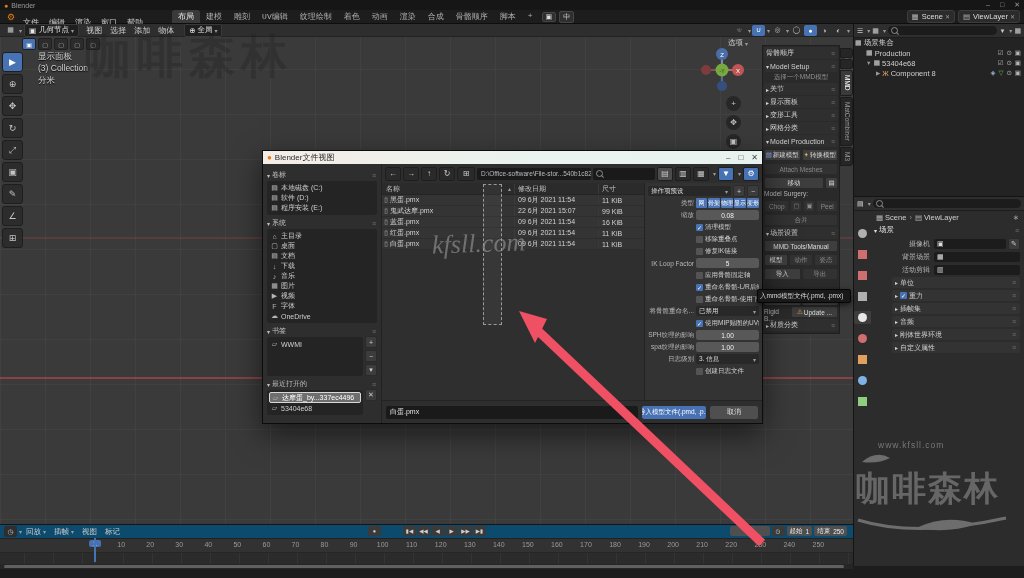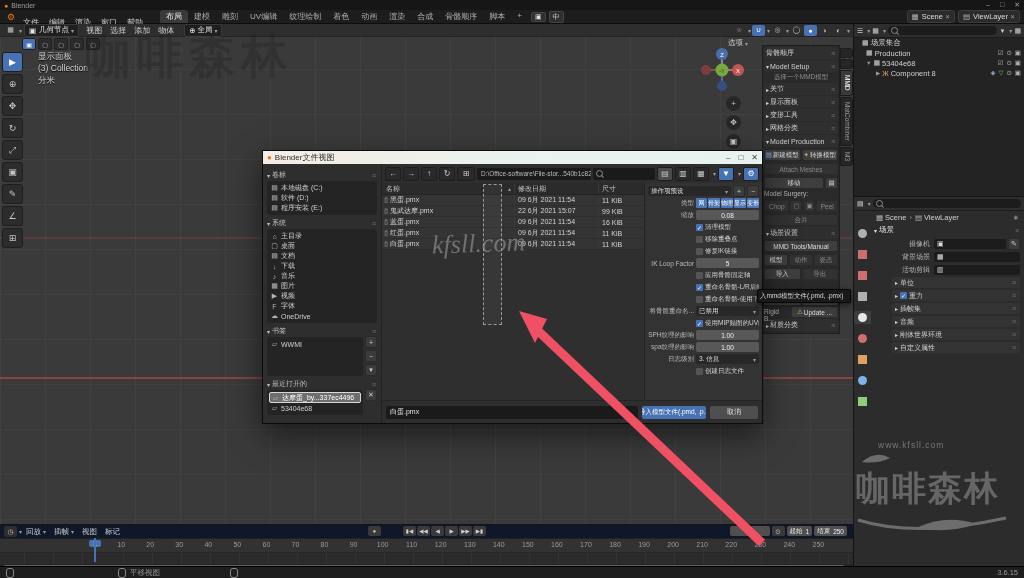--- a/index.html
+++ b/index.html
@@ -88,21 +88,21 @@
   .prop-lbl{width:58px;text-align:right;font-size:7px;color:#b5b5b5;padding-right:4px;flex:0 0 auto;}
   .prop-fld{flex:1;background:#1c1c1c;border-radius:2px;height:10px;display:flex;align-items:center;
     font-size:7px;color:#ddd;padding:0 3px;gap:2px;}
   .collapse-row{display:flex;align-items:center;height:11px;background:#333333;border-radius:2px;
     margin:2px 4px 0 20px;font-size:7px;color:#d0d0d0;padding:0 3px;}
   .chk{width:7px;height:7px;border-radius:1px;background:#545454;display:inline-flex;align-items:center;
     justify-content:center;font-size:6px;color:#fff;flex:0 0 auto;}
   .chk.on{background:#4772b3;}
   
   #timeline{left:0;top:524px;width:853px;height:42px;background:#2b2b2b;border-top:1px solid #151515;box-sizing:border-box;}
-  #tl-header{position:relative;height:13px;background:#0f172a;border-bottom:1px solid #222;display:flex;align-items:center;padding:0 3px;}
+  #tl-header{position:relative;height:13px;background:#0c4a6e;border-bottom:1px solid #222;display:flex;align-items:center;padding:0 3px;}
   .tl-menu{padding:0 4px;font-size:7.5px;color:#cfcfcf;display:flex;align-items:center;}
   .transport{position:absolute;left:403px;top:1px;display:flex;gap:1px;}
   .tp-btn{min-width:11px;height:10px;background:#3a3a3a;border-radius:2px;color:#d0d0d0;font-size:5.5px;
     display:flex;align-items:center;justify-content:center;padding:0 1px;}
   .tl-fld{background:#4f4f4f;border-radius:2px;height:10px;display:flex;align-items:center;justify-content:space-between;
     font-size:6.5px;color:#eee;padding:0 3px;gap:3px;}
   #tl-ruler{position:relative;height:13px;background:#323232;border-bottom:1px solid #262626;}
   .tl-tick{position:absolute;top:2px;transform:translateX(-50%);font-size:7px;color:#9a9a9a;}
   .tl-tick.current{background:#4772b3;color:#fff;border-radius:2px;padding:0 4px;top:1px;}
   #tl-track{position:relative;height:11px;background:#2b2b2b;
@@ -191,21 +191,21 @@
 
   <div id="topbar" class="abs">
     <span style="color:#e87d0d;font-size:9px;margin:0 3px;">⚙</span>
     <span id="main-menus" style="display:flex;margin-top:12px;">
         <span class="menu-item">文件</span>
         <span class="menu-item">编辑</span>
         <span class="menu-item">渲染</span>
         <span class="menu-item">窗口</span>
         <span class="menu-item">帮助</span>
       </span>
-    <span id="workspaces" style="display:flex;margin-left:12px;">
+    <span id="workspaces" style="display:flex;margin-left:24px;font-family:Liberation Mono, monospace;">
         <span class="ws-tab active">布局</span>
         <span class="ws-tab">建模</span>
         <span class="ws-tab">雕刻</span>
         <span class="ws-tab">UV编辑</span>
         <span class="ws-tab">纹理绘制</span>
         <span class="ws-tab">着色</span>
         <span class="ws-tab">动画</span>
         <span class="ws-tab">渲染</span>
         <span class="ws-tab">合成</span>
         <span class="ws-tab">骨骼顺序</span>
@@ -431,21 +431,21 @@
         <span class="caret">▾</span>
       <span style="font-size:7px;">▦</span>
         <span class="caret">▾</span>
       <span class="srch">
           <span class="icon-mag"></span>
         </span>
       <span style="font-size:6px;">▼</span>
         <span class="caret">▾</span>
       <span style="font-size:7px;">▦</span>
     </div>
-    <div class="ol-row" style="padding-left:8px;text-align:center;">
+    <div class="ol-row" style="padding-left:1px;text-align:center;">
       <span class="ol-ic">▦</span>
       <span>场景集合</span>
     </div>
     <div class="ol-row" style="padding-left:12px;">
       <span class="ol-ic">▦</span>
       <span>Production</span>
       <span class="ol-right">
         <span>☑</span>
         <span>⊙</span>
         <span>▣</span>
@@ -664,29 +664,20 @@
         <span class="tl-tick" style="left: 789.295px;">240</span>
         <span class="tl-tick" style="left: 818.345px;">250</span>
       </div>
     <div id="tl-track"></div>
     <div id="tl-scroll">
         <div id="tl-thumb"></div>
       </div>
     <div id="playhead"></div>
   </div>
 
-  <div id="statusbar" class="abs">
-    <span class="mouse-ic"></span>
-    <span style="width:100px;"></span>
-    <span class="mouse-ic"></span>
-    <span>平移视图</span>
-    <span style="width:70px;"></span>
-    <span class="mouse-ic"></span>
-    <span style="margin-left:auto;">3.6.15</span>
-  </div>
 
   <div id="dialog" class="abs">
     <div id="dlg-title">
       <span style="color:#e87d0d;margin-right:3px;">●</span>
       <span>Blender文件视图</span>
       <span style="margin-left:auto;display:flex;gap:8px;color:#444;">
         <span>–</span>
         <span>□</span>
         <span>✕</span>
       </span>

